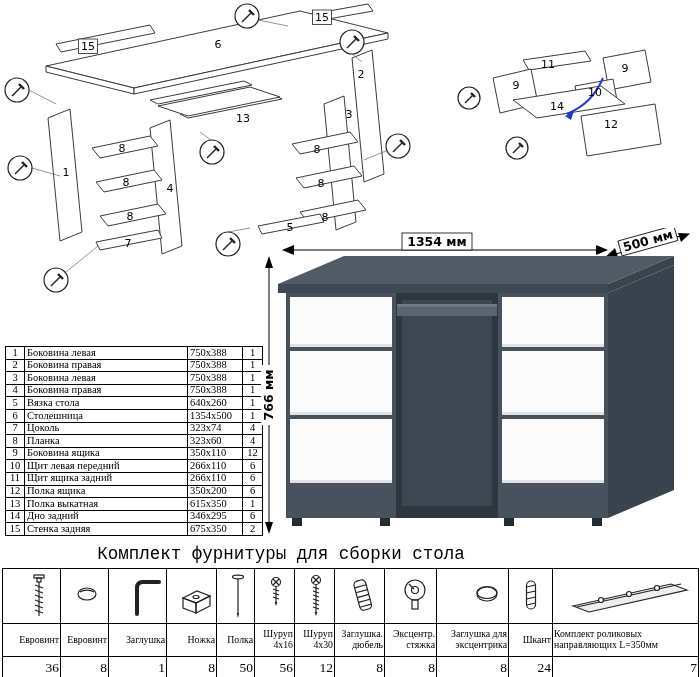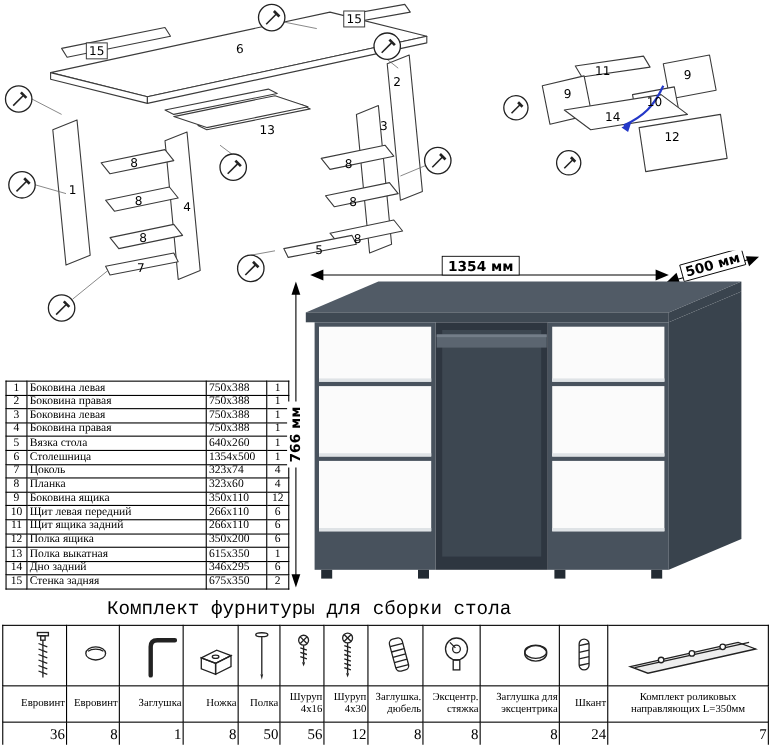--- a/index.html
+++ b/index.html
@@ -440,21 +440,21 @@
             <td class="hw-name">Евровинт</td>
             <td class="hw-name">Заглушка</td>
             <td class="hw-name">Ножка</td>
             <td class="hw-name">Полка</td>
             <td class="hw-name">Шуруп 4x16</td>
             <td class="hw-name">Шуруп 4x30</td>
             <td class="hw-name">Заглушка. дюбель</td>
             <td class="hw-name">Эксцентр. стяжка</td>
             <td class="hw-name">Заглушка для эксцентрика</td>
             <td class="hw-name">Шкант</td>
-            <td class="hw-name" style="text-align: center; margin-top: 40px;">Комплект роликовых направляющих L=350мм</td>
+            <td class="hw-name" style="text-align: left; margin-top: 40px;">Комплект роликовых направляющих L=350мм</td>
           </tr>
           <tr>
             <td class="hw-qty">36</td>
             <td class="hw-qty">8</td>
             <td class="hw-qty">1</td>
             <td class="hw-qty">8</td>
             <td class="hw-qty">50</td>
             <td class="hw-qty">56</td>
             <td class="hw-qty">12</td>
             <td class="hw-qty">8</td>

